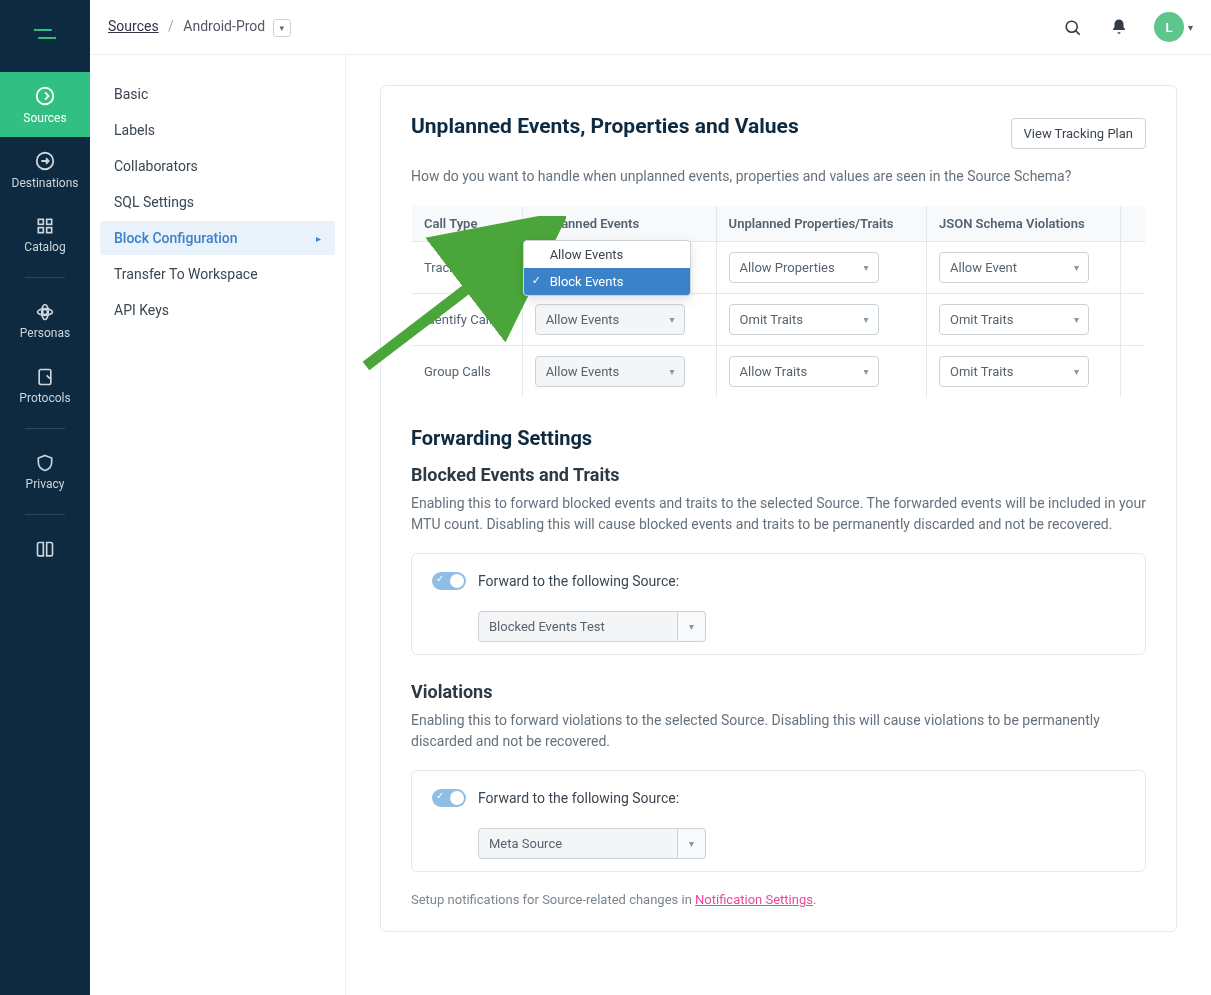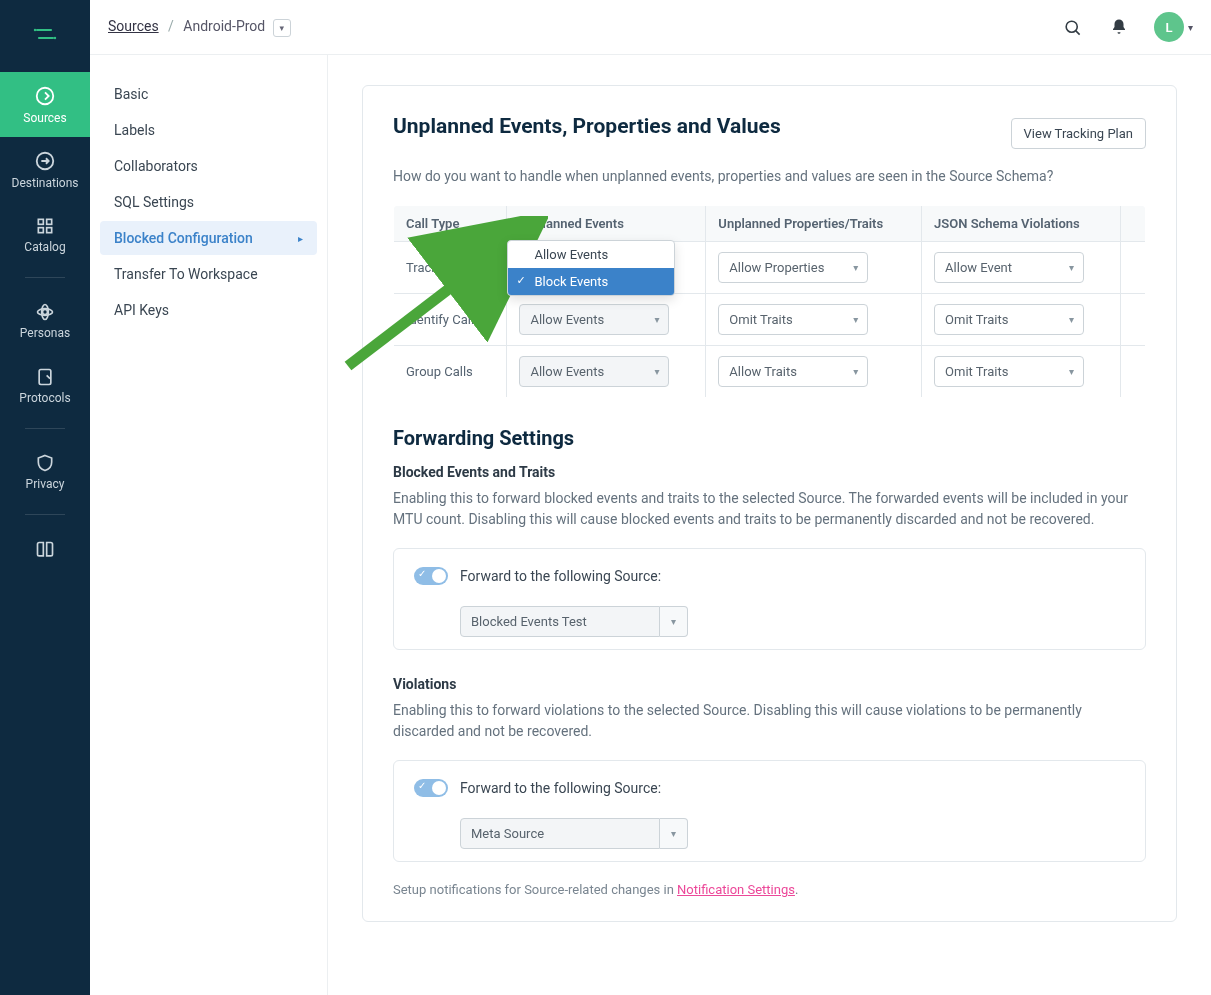--- a/index.html
+++ b/index.html
@@ -21,21 +21,21 @@
 .topbar-spacer { flex:1; }
 .top-icon { width:34px; height:34px; display:flex; align-items:center; justify-content:center; color:#333c44; cursor:pointer; }
 .avatar { width:30px; height:30px; border-radius:50%; background:#5ec58c; color:#fff; display:flex; align-items:center; justify-content:center; font-weight:600; font-size:13px; cursor:pointer; }
 .avatar-wrap { display:flex; align-items:center; gap:4px; margin-left:6px; cursor:pointer; }
 
 .tabbar { height:44px; border-bottom:1px solid #eceff1; display:flex; align-items:center; justify-content:center; gap:24px; }
 .tab { font-size:14px; color:#3a4a58; padding:6px 10px; border-radius:4px; cursor:pointer; }
 .tab.active { background:#e9f1fb; color:#3b82c9; font-weight:600; }
 
 .content { display:flex; flex:1; min-height:0; }
-.sidemenu { width:238px; border-right:1px solid #eceff1; padding:22px 10px; flex-shrink:0; }
+.sidemenu { width:256px; border-right:1px solid #eceff1; padding:22px 10px; flex-shrink:0; }
 .sm-item { padding:9px 14px; border-radius:4px; color:#3a4652; cursor:pointer; font-size:14px; margin-bottom:2px; display:flex; align-items:center; justify-content:space-between; }
 .sm-item.active { background:#e9f1fb; color:#3b82c9; font-weight:500; }
 .sm-caret { font-size:10px; }
 
 .pane { flex:1; padding:30px 34px; overflow:auto; }
 .card { border:1px solid #e3e8ec; border-radius:6px; padding:28px 30px 24px; }
 .card h2 { font-size:21px; color:#0e2a40; font-weight:700; margin-bottom:14px; }
 .section-head { display:flex; align-items:center; justify-content:space-between; margin-bottom:14px; }
 .btn { border:1px solid #ccd3d8; background:#fff; border-radius:4px; padding:7px 12px; font-size:13px; color:#3a4652; cursor:pointer; }
 .desc { color:#65727e; font-size:14px; margin-bottom:18px; line-height:1.5; }
@@ -49,21 +49,21 @@
 .select::after { content:"▾"; position:absolute; right:9px; font-size:10px; color:#8896a0; }
 
 .dropdown { position:absolute; background:#fff; border:1px solid #ccd3d8; border-radius:4px; box-shadow:0 4px 12px rgba(0,0,0,.12); width:168px; overflow:hidden; z-index:10; }
 .dropdown .opt { padding:6px 10px 6px 26px; font-size:13px; color:#3a4652; cursor:pointer; position:relative; }
 .dropdown .opt.selected { background:#3b82c9; color:#fff; }
 .dropdown .opt.selected::before { content:"✓"; position:absolute; left:8px; font-size:11px; }
 
 .cell-rel { position:relative; }
 
 .subhead { font-size:20px; color:#0e2a40; font-weight:700; margin:28px 0 14px; }
-.subsub { font-size:14px; color:#2d3a46; font-weight:700; margin-bottom:8px; }
+.subsub { font-size:18px; color:#2d3a46; font-weight:700; margin-bottom:8px; }
 .panel { border:1px solid #e3e8ec; border-radius:6px; padding:18px 20px 12px; margin-top:14px; }
 .row { display:flex; align-items:center; gap:12px; }
 .toggle { width:34px; height:18px; background:#8fbde6; border-radius:10px; position:relative; cursor:pointer; flex-shrink:0; }
 .toggle::before { content:"✓"; position:absolute; left:4px; top:1px; font-size:10px; color:#fff; }
 .toggle .knob { position:absolute; right:2px; top:2px; width:14px; height:14px; background:#fff; border-radius:50%; }
 .fwd-label { color:#3a4652; font-size:14px; }
 .sp { display:flex; margin-top:21px; margin-left:46px; }
 .sp .select { background:#f3f5f7; min-width:200px; border-top-right-radius:0; border-bottom-right-radius:0; }
 .sp .select::after{content:"";}
 .sp .caret { border:1px solid #ccd3d8; border-left:none; background:#f7f9fa; width:28px; display:flex; align-items:center; justify-content:center; border-top-right-radius:4px; border-bottom-right-radius:4px; color:#8896a0; font-size:10px; cursor:pointer; }
@@ -175,21 +175,21 @@
 
 
     <div class="content">
 
       <div class="sidemenu">
         <div class="sm-item">Basic</div>
         <div class="sm-item">Labels</div>
         <div class="sm-item">Collaborators</div>
         <div class="sm-item">SQL Settings</div>
         <div class="sm-item active">
-          <span>Blocked Configuration</span>
+          <span>Block Configuration</span>
           <span class="sm-caret">▸</span>
         </div>
         <div class="sm-item">Transfer To Workspace</div>
         <div class="sm-item">API Keys</div>
       </div>
 
       <div class="pane">
         <div class="card" style="position:relative">
           <div class="section-head">
             <h2>Unplanned Events, Properties and Values</h2>

